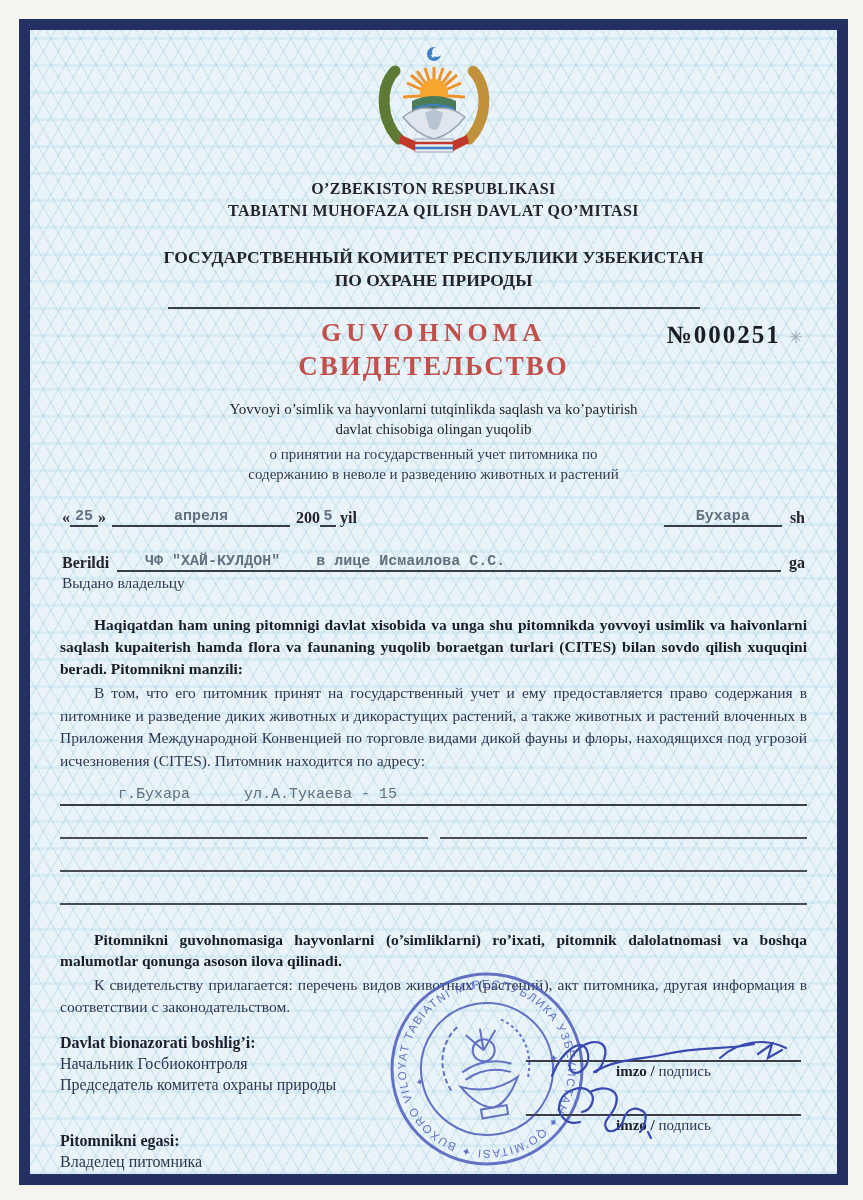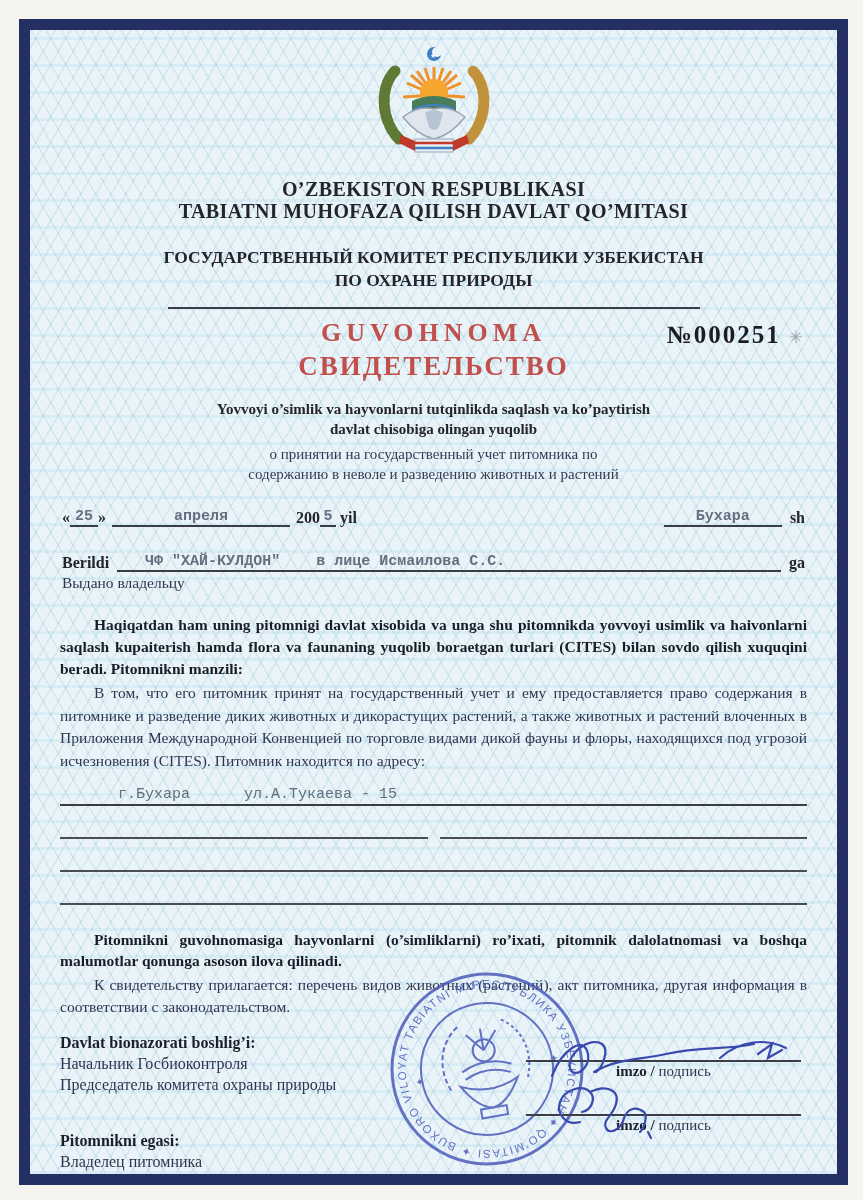--- a/index.html
+++ b/index.html
@@ -13,33 +13,33 @@
     position:absolute;left:19px;top:19px;right:15px;bottom:15px;
     border:11px solid #242f64;
     background-color:#eaf4f8;
     background-image:
       repeating-linear-gradient(60deg, rgba(118,178,208,.20) 0 1.5px, transparent 1.5px 13px),
       repeating-linear-gradient(-60deg, rgba(118,178,208,.20) 0 1.5px, transparent 1.5px 13px),
       repeating-linear-gradient(0deg, rgba(138,198,224,.17) 0 3px, transparent 3px 27px);
   }
   .content{position:relative;height:100%;color:#23242c;}
   .emblem-wrap{text-align:center;padding-top:13px;}
-  .hdr-uz{margin-top:15px;text-align:center;font-weight:bold;font-size:20px;line-height:22px;letter-spacing:.4px;color:#23242c;}
+  .hdr-uz{margin-top:15px;text-align:center;font-weight:bold;font-size:16px;line-height:22px;letter-spacing:.4px;color:#23242c;}
   .hdr-ru{margin-top:24px;text-align:center;font-weight:bold;font-size:17.5px;line-height:23px;color:#23242c;}
   .rule{margin:15px auto 0;width:532px;border-top:2px solid #3a3d46;}
   .title-section{position:relative;text-align:center;padding-top:8px;}
   .doc-number{
     position:absolute;right:34px;top:12px;
     font-weight:bold;font-size:25px;letter-spacing:2px;color:#1b1c24;
     white-space:nowrap;
   }
   .doc-number .orn{font-size:17px;color:#9aa3ad;letter-spacing:0;margin-left:8px;font-weight:normal;}
   .title-uz{font-weight:bold;font-size:26px;letter-spacing:5px;color:#c14f4b;line-height:32px;}
   .title-ru{font-weight:bold;font-size:27px;letter-spacing:2px;color:#c14f4b;line-height:34px;}
-  .sub-uz{margin-top:16px;text-align:center;font-weight:bold;font-size:15px;line-height:20px;color:#23242c;}
+  .sub-uz{margin-top:16px;text-align:center;font-weight:normal;font-size:15px;line-height:20px;color:#23242c;}
   .sub-ru{margin-top:5px;text-align:center;font-size:15px;line-height:20px;color:#333a52;}
   .fillmono{font-family:"Liberation Mono","DejaVu Sans Mono",monospace;color:#64707f;white-space:pre;}
   .u{border-bottom:2px solid #3a3d46;display:inline-block;text-align:center;}
   .date-row{display:flex;align-items:flex-end;justify-content:space-between;margin:24px 32px 0;font-weight:bold;font-size:16px;}
   .date-left{display:flex;align-items:flex-end;}
   .date-right{display:flex;align-items:flex-end;}
   .blank-day{width:28px;font-size:15px;}
   .blank-month{width:178px;font-size:15px;margin:0 6px;}
   .blank-yr{width:16px;font-size:15px;}
   .blank-city{width:118px;font-size:15px;margin-right:8px;}

